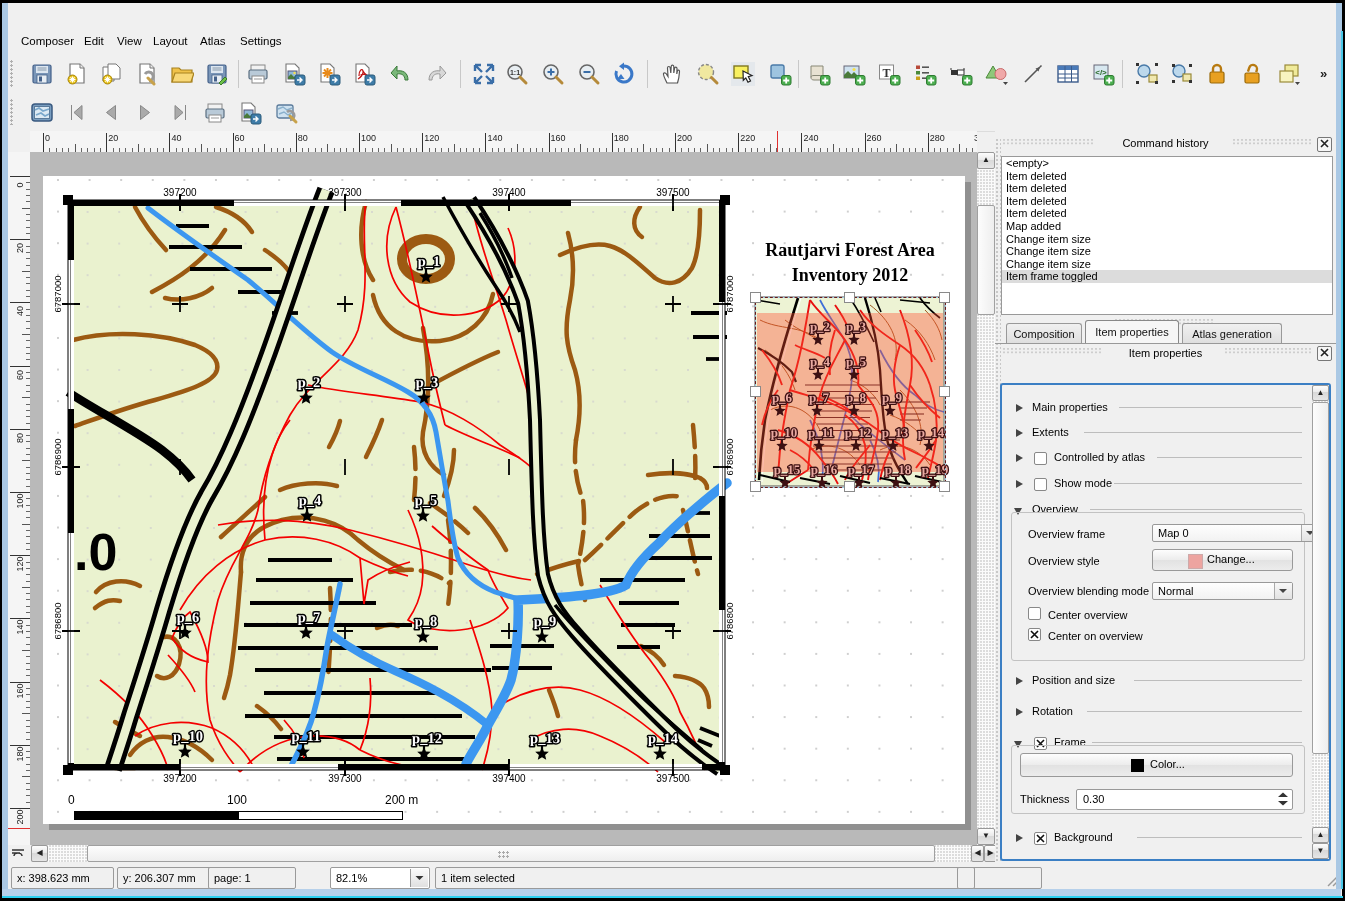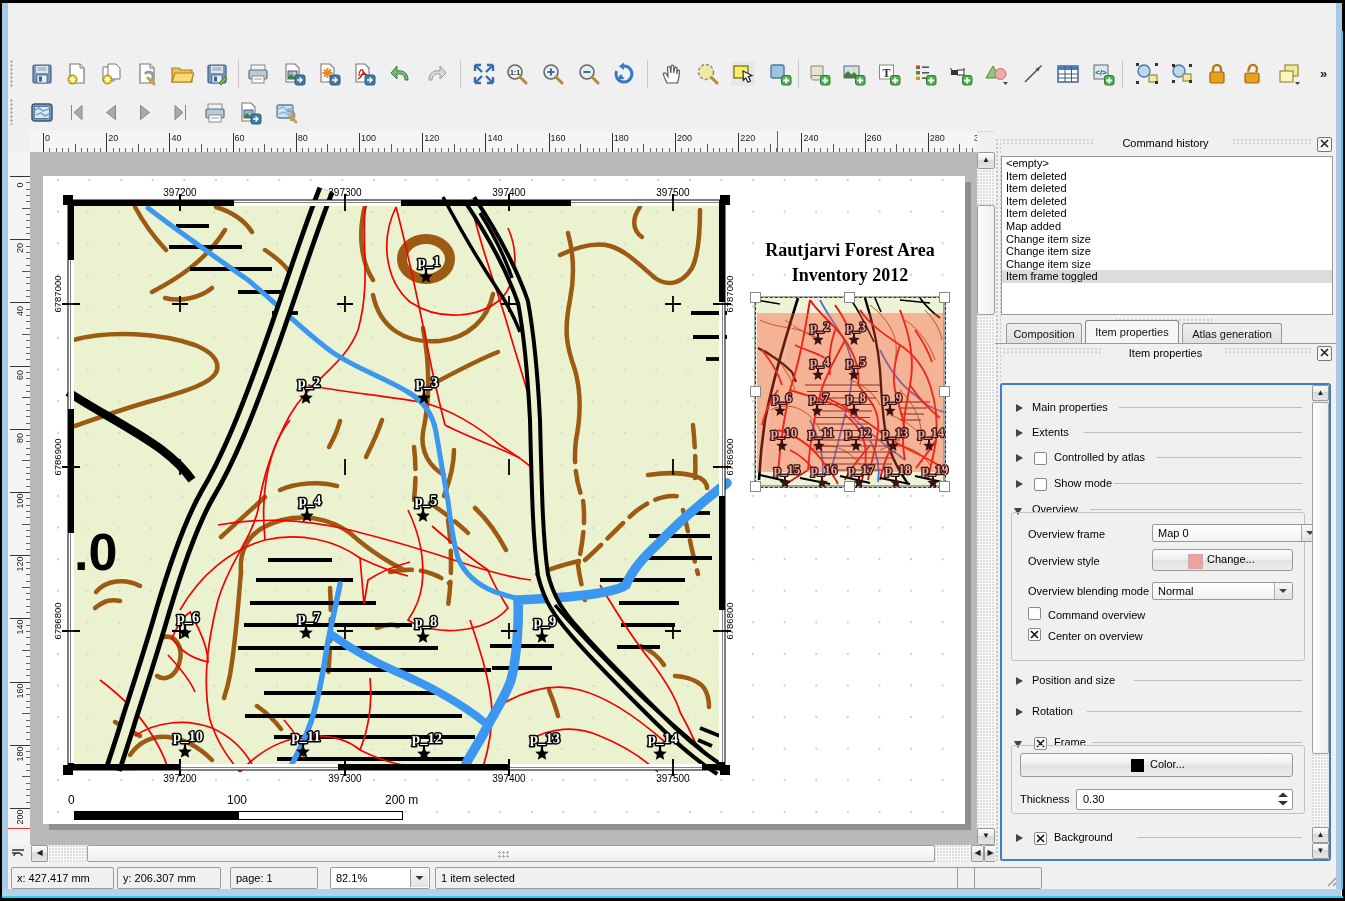--- a/index.html
+++ b/index.html
@@ -69,20 +69,28 @@
 .combo .ca{position:absolute;right:0px;top:0px;width:17px;height:16px;background:linear-gradient(#f8f8f8,#e2e2e2);border-left:1px solid #aaa;}
 .pbtn{position:absolute;background:linear-gradient(#fdfdfd,#ececec 50%,#e2e2e2 51%,#ececec);border:1px solid #999;border-radius:3px;font-size:11px;box-sizing:border-box;}
 #statusbar{left:2px;top:862px;width:1339px;height:27px;background:#f0f0f0;}
 .sfield{position:absolute;top:5px;height:22px;border:1px solid #9a9a9a;border-radius:2px;background:#f0f0f0;font-size:11px;color:#000;line-height:20px;padding-left:5px;box-sizing:border-box;}
 #comptitle{position:absolute;font-size:18px;font-weight:bold;font-family:"Liberation Serif",serif;color:#000;text-align:center;line-height:1.4;}
 .hand{position:absolute;width:9px;height:9px;background:#fff;border:1px solid #8a8a8a;}
 </style></head>
 <body>
 <div id="win">
 
+<div class="abs" id="menubar">
+<span style="left:19px">Composer</span>
+      <span style="left:82px">Edit</span>
+      <span style="left:115px">View</span>
+      <span style="left:151px">Layout</span>
+      <span style="left:198px">Atlas</span>
+      <span style="left:238px">Settings</span>
+</div>
 
 <div class="abs" id="tb1">
       <div class="grip" style="left:8px;top:6px;height:28px"></div>
       <svg class="ticon" style="left:28px;top:8px" width="24" height="24" viewBox="0 0 24 24">
         <rect x="3" y="3" width="18" height="18" rx="1.5" fill="#7a96b8" stroke="#44618a" stroke-width="1.2"></rect>
         <rect x="6" y="4" width="12" height="7" fill="#dce6f0"></rect>
         <line x1="7.5" y1="6" x2="16.5" y2="6" stroke="#8899aa"></line>
         <line x1="7.5" y1="8" x2="16.5" y2="8" stroke="#8899aa"></line>
         <rect x="7" y="13" width="10" height="8" fill="#e8eef4" stroke="#44618a" stroke-width="0.8"></rect>
         <rect x="9" y="14.5" width="3" height="5" fill="#44618a"></rect>
@@ -1125,21 +1133,21 @@
           <span style="position:absolute;left:54px;top:3px">Change...</span>
         </div>
         <div class="plabel" style="left:26px;top:200px">Overview blending mode</div>
         <div class="combo" style="left:150px;top:197px;width:141px">
           <span class="ct">Normal</span>
           <span class="ca"><svg width="16" height="15">
               <path d="M4 6 L8 10 L12 6 Z" fill="#444"></path>
             </svg></span>
         </div>
         <div class="cb" style="left:26px;top:222px"></div>
-        <div class="plabel" style="left:46px;top:224px">Command overview</div>
+        <div class="plabel" style="left:46px;top:224px">Center overview</div>
         <div class="cb" style="left:26px;top:243px"><svg width="9" height="9" style="margin-top:1px">
             <path d="M1 1 L8 8 M8 1 L1 8" stroke="#111" stroke-width="1.6"></path>
           </svg></div>
         <div class="plabel" style="left:46px;top:245px">Center on overview</div>
         <div class="tri trir" style="left:14px;top:292px"></div>
         <div class="plabel" style="left:30px;top:289px">Position and size</div>
         <div class="pline" style="left:132px;top:295px;width:168px"></div>
         <div class="tri trir" style="left:14px;top:323px"></div>
         <div class="plabel" style="left:30px;top:320px">Rotation</div>
         <div class="pline" style="left:85px;top:326px;width:215px"></div>
@@ -1175,23 +1183,23 @@
         <div class="slider" style="left:310px;top:17px;width:17px;height:352px"></div>
         <div class="sbtn" style="left:310px;top:442px;width:17px;height:16px">
           <span class="arr">▲</span>
         </div>
         <div class="sbtn" style="left:310px;top:458px;width:17px;height:16px">
           <span class="arr">▼</span>
         </div>
       </div>
     </div>
 <div class="abs" id="statusbar">
-<div class="sfield" style="left:9px;width:103px">x: 427.417 mm</div>
+<div class="sfield" style="left:9px;width:103px">x: 398.623 mm</div>
 <div class="sfield" style="left:115px;width:104px">y: 206.307 mm</div>
-<div class="sfield" style="left:228px;width:88px">page: 1</div>
+<div class="sfield" style="left:206px;width:88px">page: 1</div>
 <div class="sfield" style="left:328px;width:100px;background:#fff">82.1%<span style="position:absolute;right:1px;top:1px;width:17px;height:18px;background:linear-gradient(#fafafa,#e0e0e0);border-left:1px solid #999"><svg width="17" height="18">
             <path d="M4.5 7 L8.5 11 L12.5 7 Z" fill="#333"></path>
           </svg></span></div>
 <div class="sfield" style="left:433px;width:607px">1 item selected</div>
 <div class="sfield" style="left:955px;width:18px"></div>
 </div>
 <svg class="abs" style="left:1326px;top:872px" width="16" height="16">
       <g stroke="#9a9a9a" stroke-width="1.5">
         <line x1="14" y1="2" x2="2" y2="14"></line>
         <line x1="14" y1="7" x2="7" y2="14"></line>

